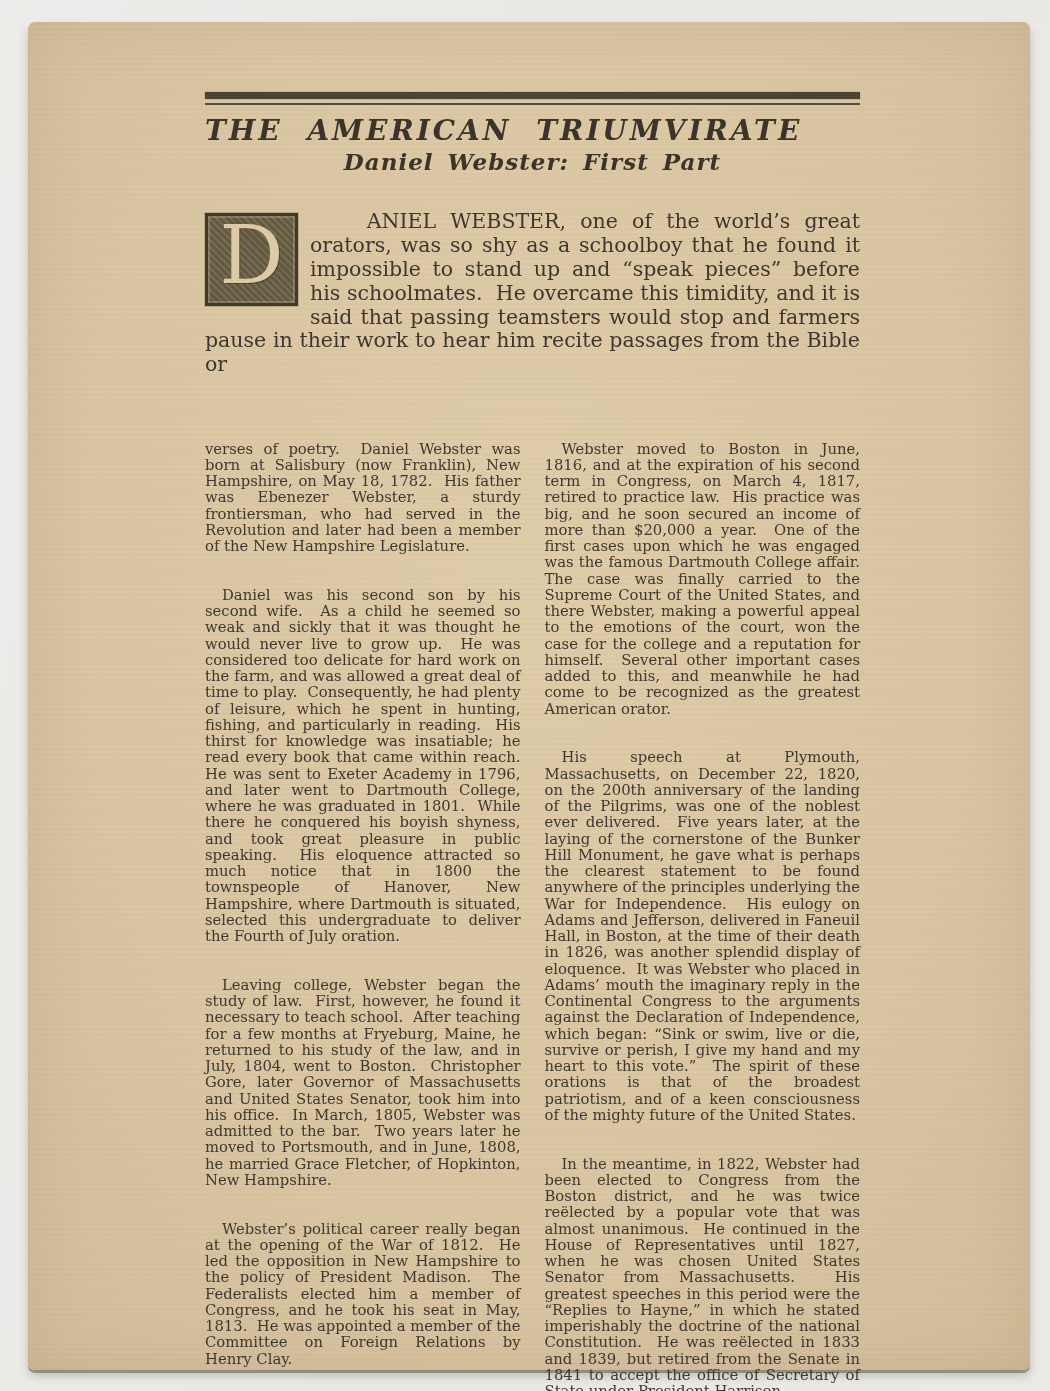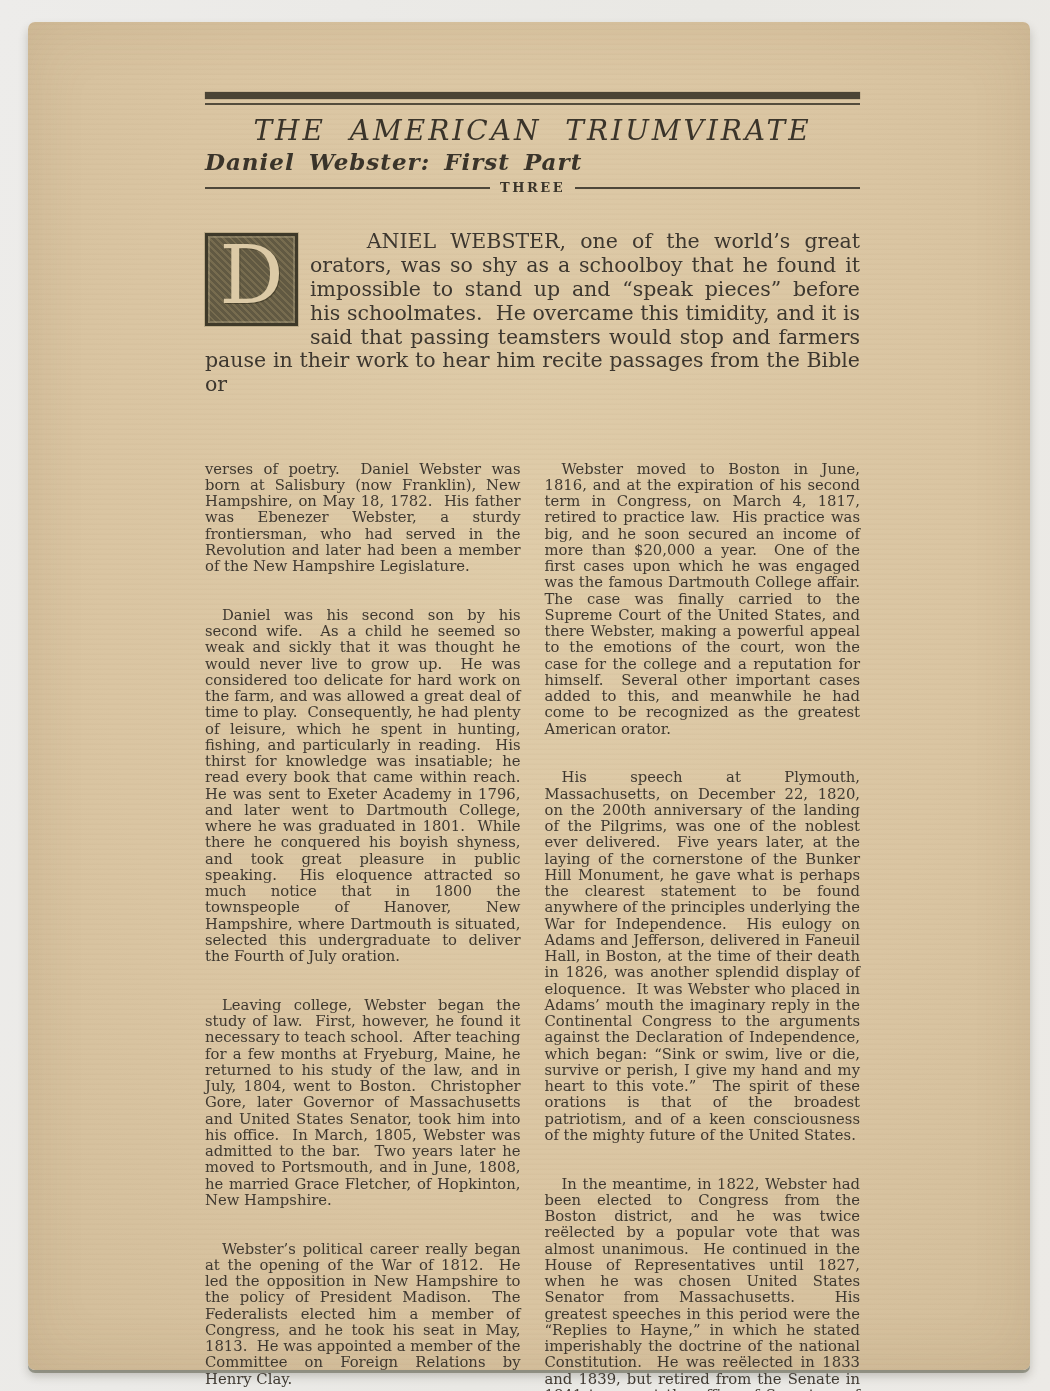--- a/index.html
+++ b/index.html
@@ -21,29 +21,30 @@
     box-shadow: 0 3px 0 rgba(96,98,78,0.55), 0 6px 10px rgba(60,55,40,0.25), inset 0 0 60px rgba(120,90,55,0.12);
     padding: 0 170px 0 177px;
     color: #3e3831;
   }
   
   .masthead { margin-top: 70px; }
   .rule-thick { height: 7px; background: #4b4435; box-shadow: 0 0 1px rgba(60,50,35,.6); }
   .rule-thin  { height: 2px; background: #544c3c; margin-top: 4px; }
   .title {
     margin-top: 9px;
-    text-align: center;
+    text-align: left;
     font-style: italic;
-    font-weight: normal;
+    font-weight: bold;
     font-size: 28px;
     letter-spacing: 3px;
     word-spacing: 12px;
     color: #3a342a;
   }
   .subtitle {
+    text-align: center;
     font-style: italic;
     font-weight: bold;
     font-size: 23px;
     letter-spacing: 1px;
     word-spacing: 5px;
     color: #3a342a;
     margin-top: 1px;
   }
   .three-row {
     display: flex;
@@ -106,25 +107,20 @@
 </head>
 <body>
 
 <div class="paper">
 
   <header class="masthead">
     <div class="rule-thick"></div>
     <div class="rule-thin"></div>
     <h1 class="title">THE AMERICAN TRIUMVIRATE</h1>
     <h2 class="subtitle">Daniel Webster: First Part</h2>
-    <div class="three-row">
-      <span class="line"></span>
-      <span class="three-label">THREE</span>
-      <span class="line"></span>
-    </div>
   </header>
 
   <section class="lede">
     <span class="dropcap"><span class="dropcap-letter">D</span></span><span class="lede-text">ANIEL WEBSTER, one of the world’s great orators, was so shy as a schoolboy that he found it impossible to stand up and “speak pieces” before his schoolmates.  He overcame this timidity, and it is said that passing teamsters would stop and farmers pause in their work to hear him recite passages from the Bible or</span>
   </section>
 
   <section class="columns">
     <div class="col">
       <p class="noindent">verses of poetry.  Daniel Webster was born at Salisbury (now Franklin), New Hampshire, on May 18, 1782.  His father was Ebenezer Webster, a sturdy frontiersman, who had served in the Revolution and later had been a member of the New Hampshire Legislature.</p>
       <p>Daniel was his second son by his second wife.  As a child he seemed so weak and sickly that it was thought he would never live to grow up.  He was considered too delicate for hard work on the farm, and was allowed a great deal of time to play.  Consequently, he had plenty of leisure, which he spent in hunting, fishing, and particularly in reading.  His thirst for knowledge was insatiable; he read every book that came within reach.  He was sent to Exeter Academy in 1796, and later went to Dartmouth College, where he was graduated in 1801.  While there he conquered his boyish shyness, and took great pleasure in public speaking.  His eloquence attracted so much notice that in 1800 the townspeople of Hanover, New Hampshire, where Dartmouth is situated, selected this undergraduate to deliver the Fourth of July oration.</p>

